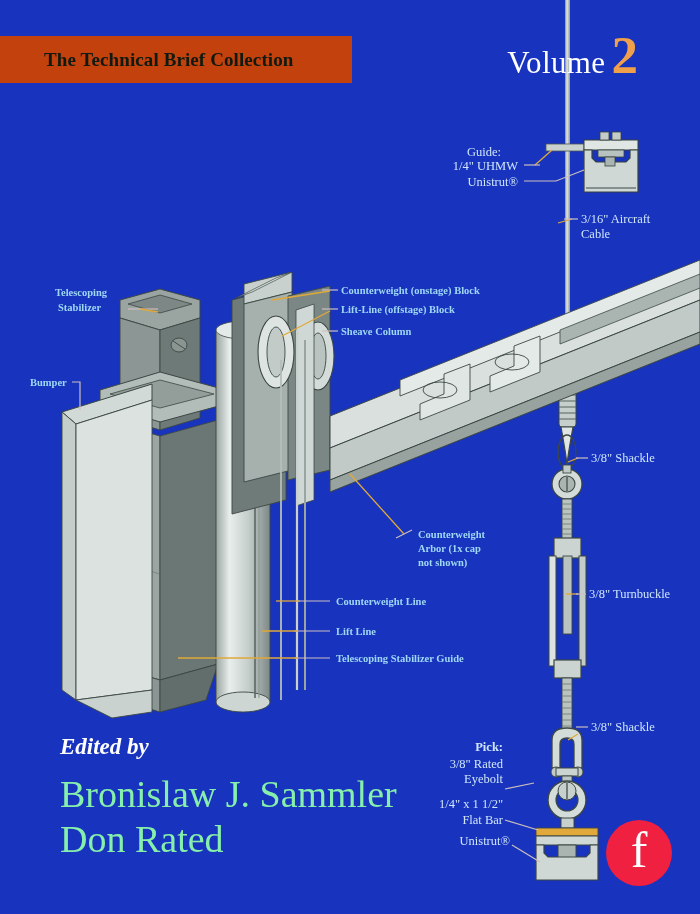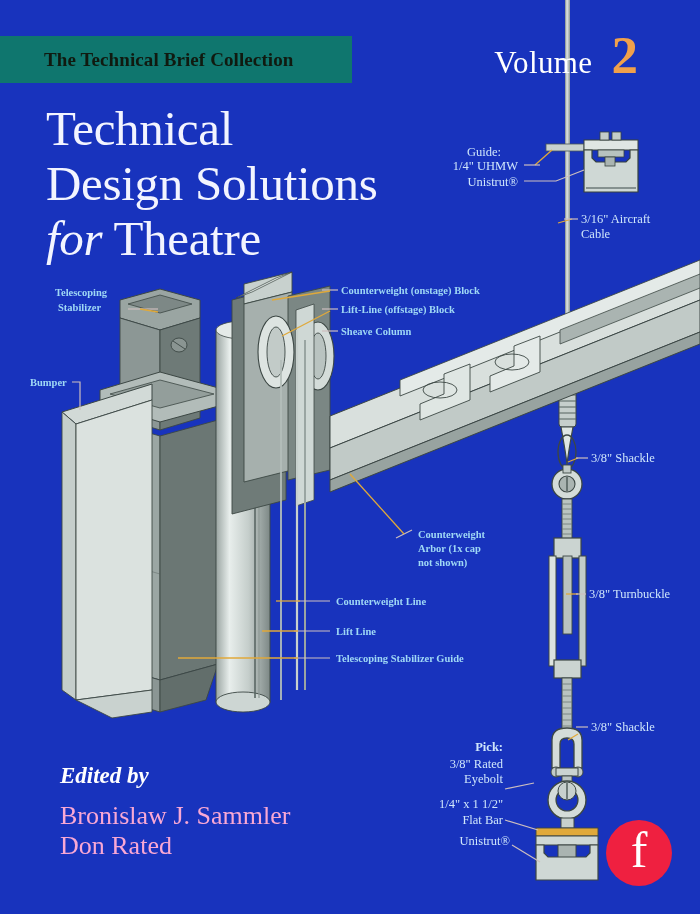--- a/index.html
+++ b/index.html
@@ -16,41 +16,41 @@
     font-family: "Liberation Serif", "DejaVu Serif", serif;
   }
 
   
   #series-banner {
     position: absolute;
     left: 0;
     top: 36px;
     width: 352px;
     height: 47px;
-    background: #0f766e;
+    background: #c2410c;
     display: flex;
     align-items: center;
   }
   #series-banner .series-text {
     margin-left: 44px;
     color: #101a10;
     font-size: 19px;
     font-weight: bold;
     letter-spacing: 0.1px;
     font-family: "Liberation Serif", "DejaVu Serif", serif;
   }
 
   
   #volume-block {
     position: absolute;
     right: 62px;
     top: 34px;
     display: flex;
     align-items: baseline;
-    gap: 19px;
+    gap: 6px;
   }
   #volume-block .vol-word {
     color: #ffffff;
     font-size: 31px;
     letter-spacing: 0.4px;
   }
   #volume-block .vol-num {
     color: #f0a04b;
     font-size: 53px;
     font-weight: bold;
@@ -83,22 +83,22 @@
     width: 470px;
   }
   #author-block .edited {
     color: #ffffff;
     font-style: italic;
     font-weight: bold;
     font-size: 23px;
     margin-bottom: 12px;
   }
   #author-block .author {
-    color: #f9a8d4;
-    font-size: 26px;
+    color: #86efac;
+    font-size: 38px;
     line-height: 1.18;
     white-space: nowrap;
   }
 
   
   #publisher-logo {
     position: absolute;
     right: 28px;
     bottom: 28px;
     width: 66px;
@@ -426,28 +426,20 @@
 
   <div id="series-banner">
     <span class="series-text">The Technical Brief Collection</span>
   </div>
 
   <div id="volume-block">
     <span class="vol-word">Volume</span>
     <span class="vol-num">2</span>
   </div>
 
-  <div id="title-block">
-    <div class="tline">Technical</div>
-    <div class="tline">Design Solutions</div>
-    <div class="tline">
-      <span class="ital">for</span>
-      <span>Theatre</span>
-    </div>
-  </div>
 
   <div id="author-block">
     <div class="edited">Edited by</div>
     <div class="author">Bronislaw J. Sammler</div>
     <div class="author">Don Rated</div>
   </div>
 
   <div id="publisher-logo">
     <span class="f-glyph">f</span>
   </div>

